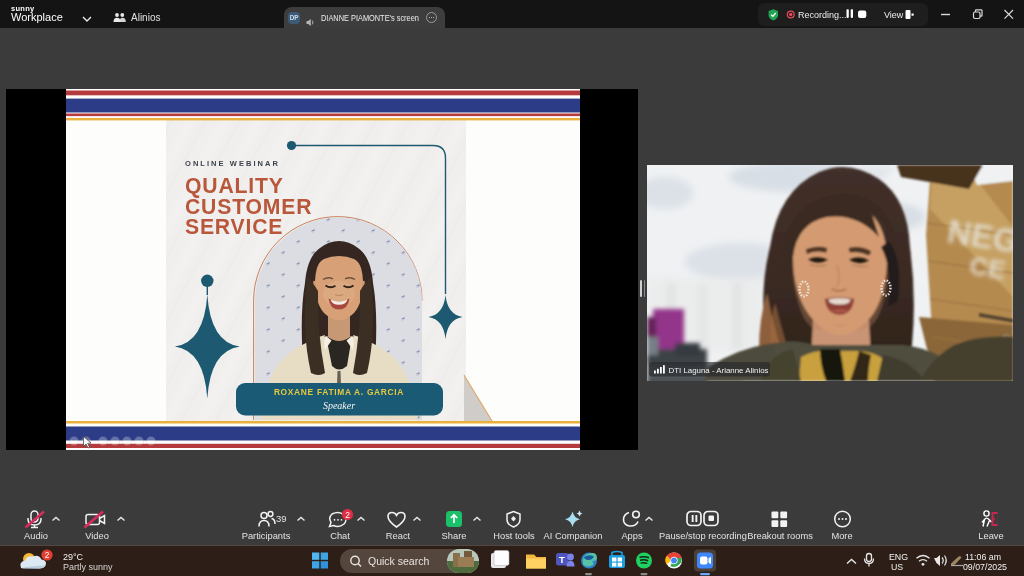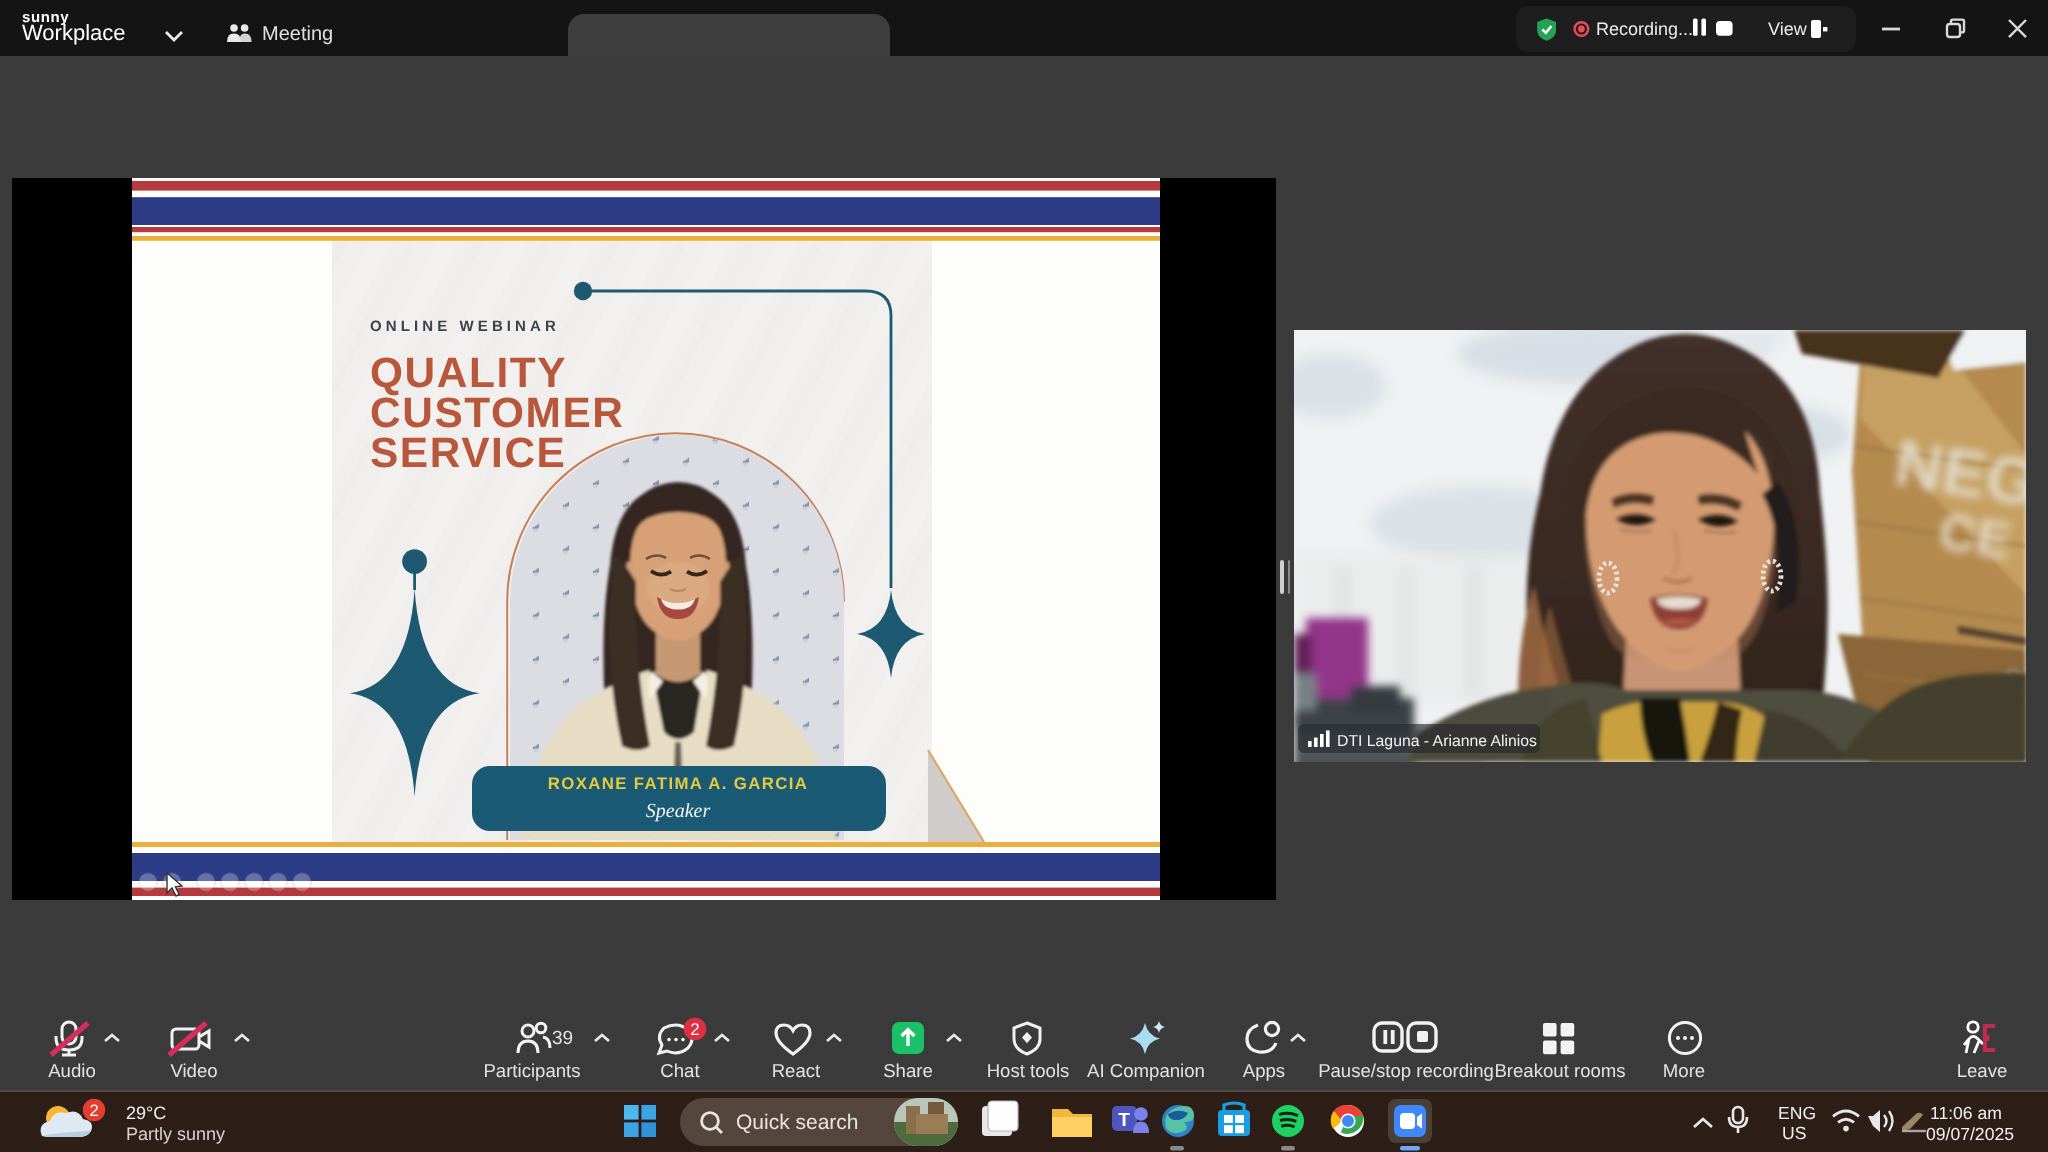--- a/index.html
+++ b/index.html
@@ -319,22 +319,37 @@
       </svg>
   </div>
   <div class="abs" id="meeting-icon" style="left:113px;top:10px;">
     <svg width="13" height="12" fill="#e8e8e8">
       <circle cx="4" cy="3" r="1.9"></circle>
         <circle cx="9.3" cy="3" r="1.9"></circle>
       <path d="M0.5,10 Q0.5,5.8 4,5.8 Q7.5,5.8 7.5,10 Z"></path>
       <path d="M6.4,10 Q6.8,5.8 9.3,5.8 Q12.8,5.8 12.8,10 Z" opacity="0.9"></path>
     </svg>
   </div>
-  <div class="abs" style="left:131px;top:12px;color:#e0e0e0;font-size:10px;">Meeting</div>
+  <div class="abs" style="left:131px;top:12px;color:#e0e0e0;font-size:10px;">Alinios</div>
   <div class="abs" id="tab"></div>
+  <div class="abs" id="tab-content" style="left:284px;top:7px;width:161px;height:21px;">
+    <div class="abs" style="left:4px;top:4.5px;width:12px;height:12px;border-radius:4px;background:#3d5a77;color:#cfe0ee;font-size:6.3px;font-weight:bold;text-align:center;line-height:12px;">DP</div>
+    <div class="abs" style="left:22px;top:6px;">
+      <svg width="10" height="9" fill="#b5b5b5">
+          <path d="M0.5,3 L2.2,3 L4.8,1 L4.8,8 L2.2,6 L0.5,6 Z"></path>
+          <path d="M6.2,2.6 Q7.8,4.5 6.2,6.4" stroke="#b5b5b5" stroke-width="1" fill="none"></path>
+        </svg>
+    </div>
+    <div class="abs" style="left:37px;top:5.5px;color:#ececec;font-size:8.8px;white-space:nowrap;transform:scaleX(0.84);transform-origin:left center;">DIANNE PIAMONTE's screen</div>
+    <div class="abs" style="left:142px;top:4.5px;width:11px;height:11px;border:1px solid #9b9b9b;border-radius:50%;box-sizing:border-box;">
+      <div style="position:absolute;left:1.6px;top:4px;width:1.4px;height:1.4px;border-radius:50%;background:#cfcfcf;"></div>
+      <div style="position:absolute;left:3.8px;top:4px;width:1.4px;height:1.4px;border-radius:50%;background:#cfcfcf;"></div>
+      <div style="position:absolute;left:6px;top:4px;width:1.4px;height:1.4px;border-radius:50%;background:#cfcfcf;"></div>
+    </div>
+  </div>
   <div class="abs" id="topright" style="left:750px;top:0;width:274px;height:20px;">
     <svg width="274" height="28">
       <rect x="8" y="3" width="170" height="23" rx="6" fill="#1e1e1e"></rect>
 
       <path d="M23.3,9.2 L28,11 L28,15.2 Q28,18.6 23.3,20.4 Q18.6,18.6 18.6,15.2 L18.6,11 Z" fill="#23a455"></path>
       <path d="M21.2,14.7 L22.9,16.4 L25.7,13" stroke="#fff" stroke-width="1.3" fill="none"></path>
 
       <circle cx="40.7" cy="14.5" r="3.4" fill="none" stroke="#e84b5a" stroke-width="1.2"></circle>
       <circle cx="40.7" cy="14.5" r="1.7" fill="#e84b5a"></circle>
       <text x="48" y="17.5" font-size="9" fill="#ececec">Recording...</text>

